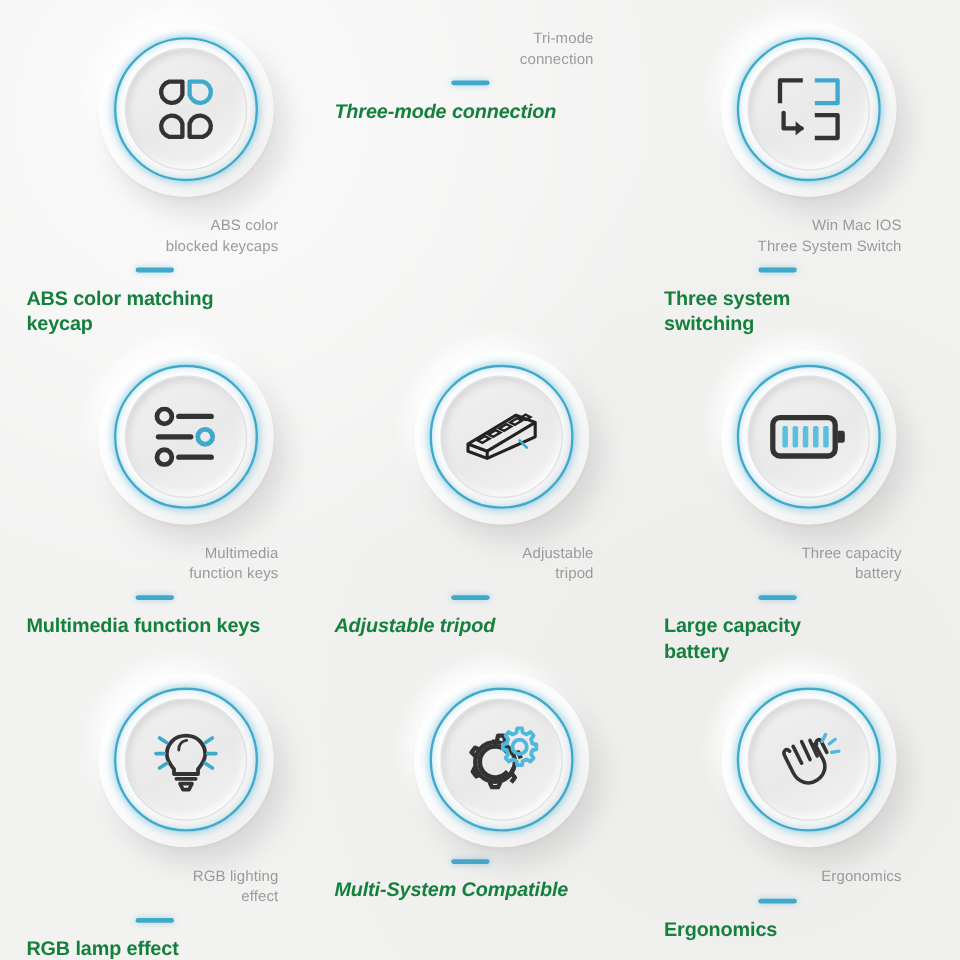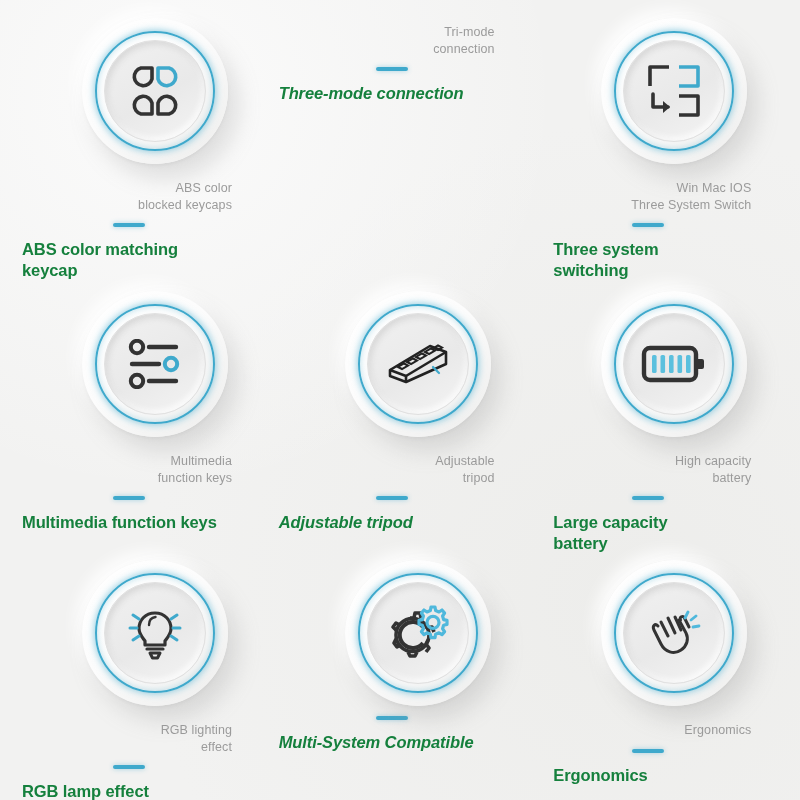--- a/index.html
+++ b/index.html
@@ -258,21 +258,21 @@
             <path d="M57 15 H61 A2 2 0 0 1 63 17 V23 A2 2 0 0 1 61 25 H57 Z" fill="#333"></path>
             <rect x="11" y="11" width="4.6" height="18" rx="1.6" fill="#5BC0DE"></rect>
             <rect x="19.5" y="11" width="4.6" height="18" rx="1.6" fill="#5BC0DE"></rect>
             <rect x="28" y="11" width="4.6" height="18" rx="1.6" fill="#5BC0DE"></rect>
             <rect x="36.5" y="11" width="4.6" height="18" rx="1.6" fill="#5BC0DE"></rect>
             <rect x="45" y="11" width="4.6" height="18" rx="1.6" fill="#5BC0DE"></rect>
           </svg>
         </span>
       </div>
     </div>
-    <div class="subtitle">High capacity
+    <div class="subtitle">Three capacity
 battery</div>
     <div class="divider"></div>
     <div class="title">Large capacity battery</div>
   </div>
 
   <div class="cell col-1 row-3">
     <div class="badge-wrap">
       <div class="badge"></div>
       <div class="ring"></div>
       <div class="inner">

